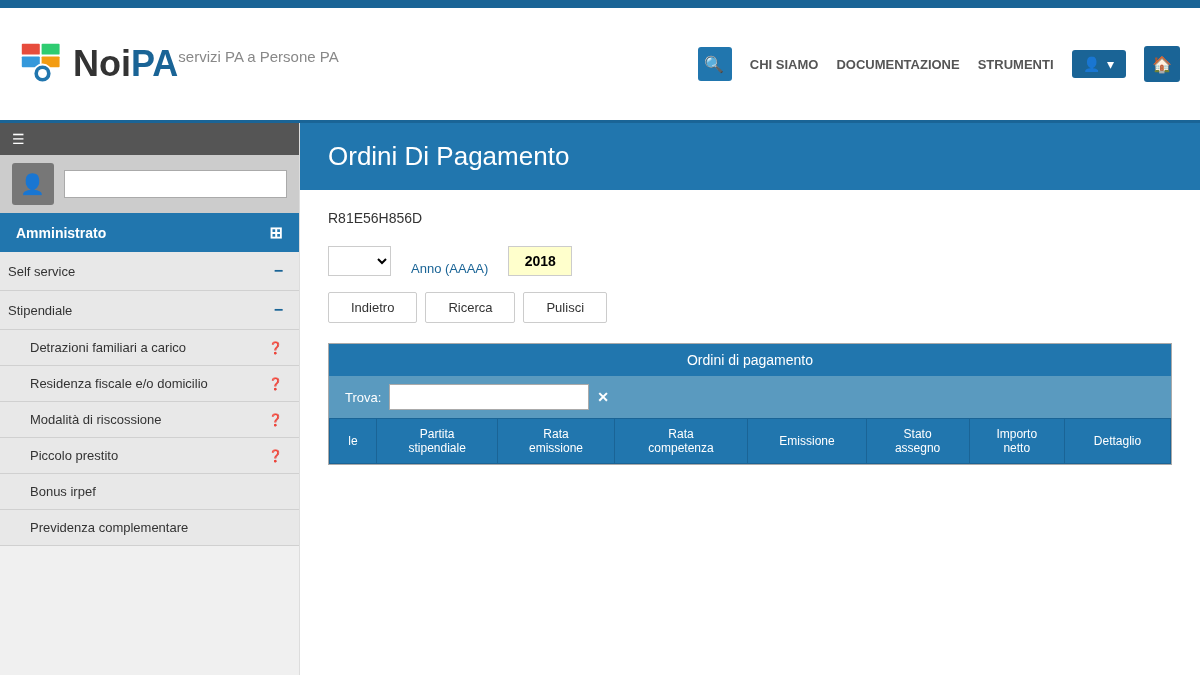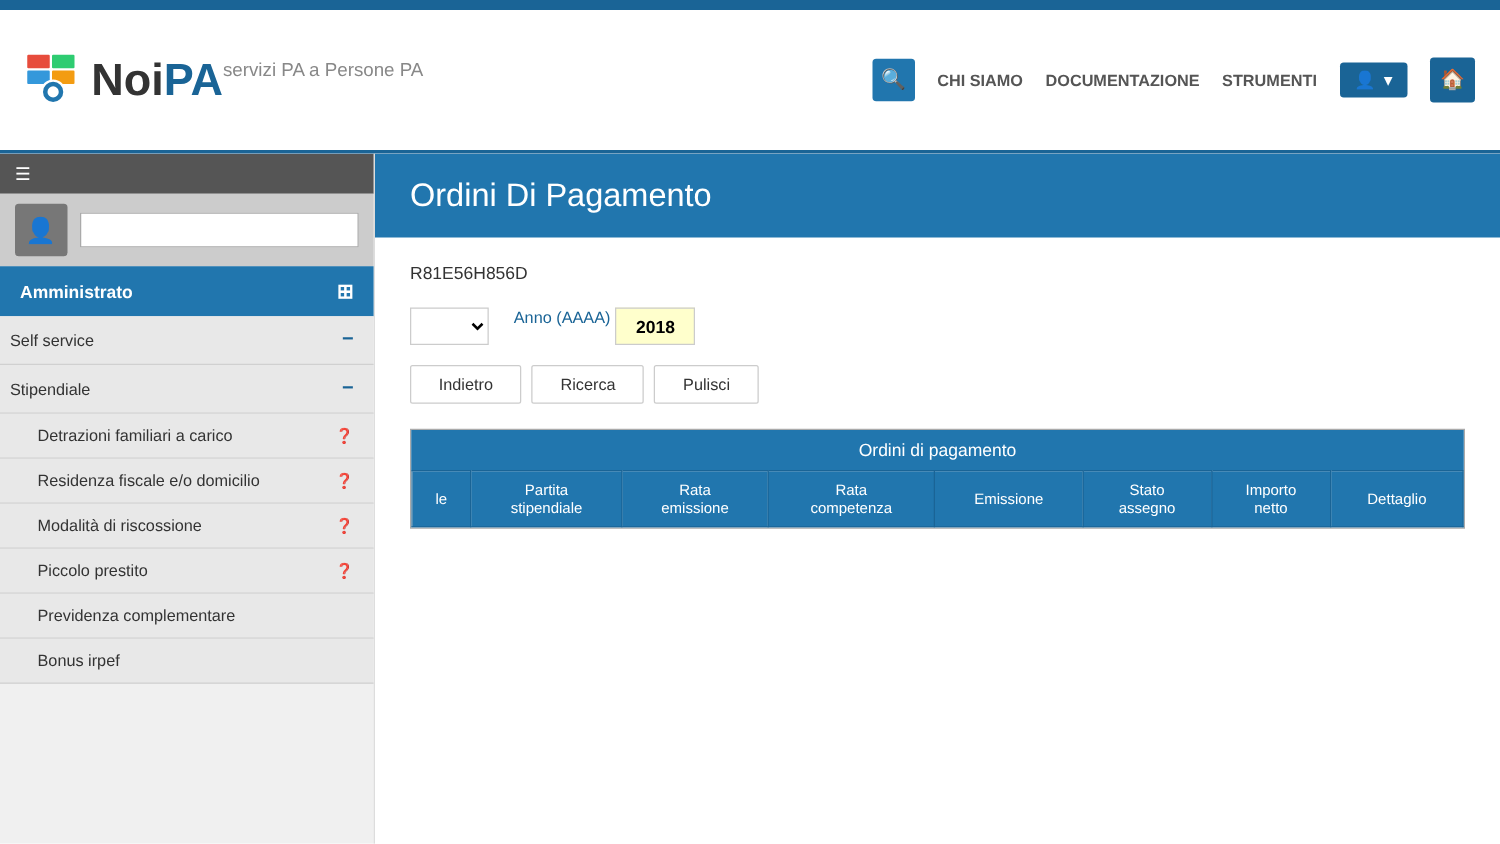--- a/index.html
+++ b/index.html
@@ -214,22 +214,22 @@
     }
     .search-form {
       display: flex;
       align-items: center;
       gap: 20px;
       margin-bottom: 16px;
       flex-wrap: wrap;
     }
     .form-group {
       display: flex;
-      align-items: flex-start;
-      gap: 4px;
+      align-items: flex-end;
+      gap: 20px;
     }
     .form-label {
       color: #1a6496;
       font-size: 13px;
       white-space: nowrap;
     }
     .form-input {
       border: 1px solid #ccc;
       padding: 5px 8px;
       font-size: 13px;
@@ -407,24 +407,24 @@
     </div>
     <div class="sidebar-item sub-item">
       <span>Modalità di riscossione</span>
       <span class="help-icon">❓</span>
     </div>
     <div class="sidebar-item sub-item">
       <span>Piccolo prestito</span>
       <span class="help-icon">❓</span>
     </div>
     <div class="sidebar-item sub-item">
+      <span>Bonus irpef</span>
+    </div>
+    <div class="sidebar-item sub-item">
       <span>Previdenza complementare</span>
-    </div>
-    <div class="sidebar-item sub-item">
-      <span>Bonus irpef</span>
     </div>
   </div>
 
   <div class="content-area">
 
     <div class="page-header">
       <span>Ordini Di Pagamento</span>
     </div>
 
     <div class="form-area">
@@ -450,20 +450,25 @@
 
       <div class="btn-row">
         <button class="btn">Indietro</button>
         <button class="btn">Ricerca</button>
         <button class="btn">Pulisci</button>
       </div>
 
       <div class="results-section">
         <div class="results-header">
           <span>Ordini di pagamento</span>
+        </div>
+        <div class="find-bar">
+          <span class="find-label">Trova:</span>
+          <input class="find-input" type="text" style="">
+          <span class="find-clear">✕</span>
         </div>
         <div class="table-container">
           <table class="data-table">
             <thead>
               <tr>
                 <th>le</th>
                 <th>Partita<br>stipendiale</th>
                 <th>Rata<br>emissione</th>
                 <th>Rata<br>competenza</th>
                 <th>Emissione</th>

